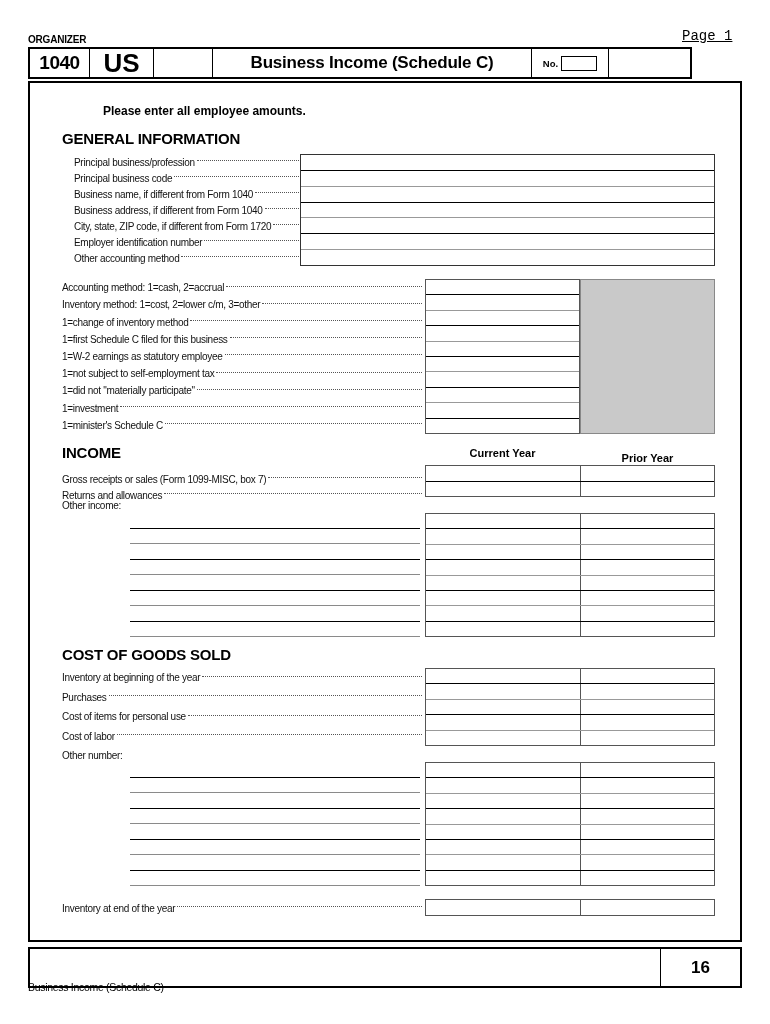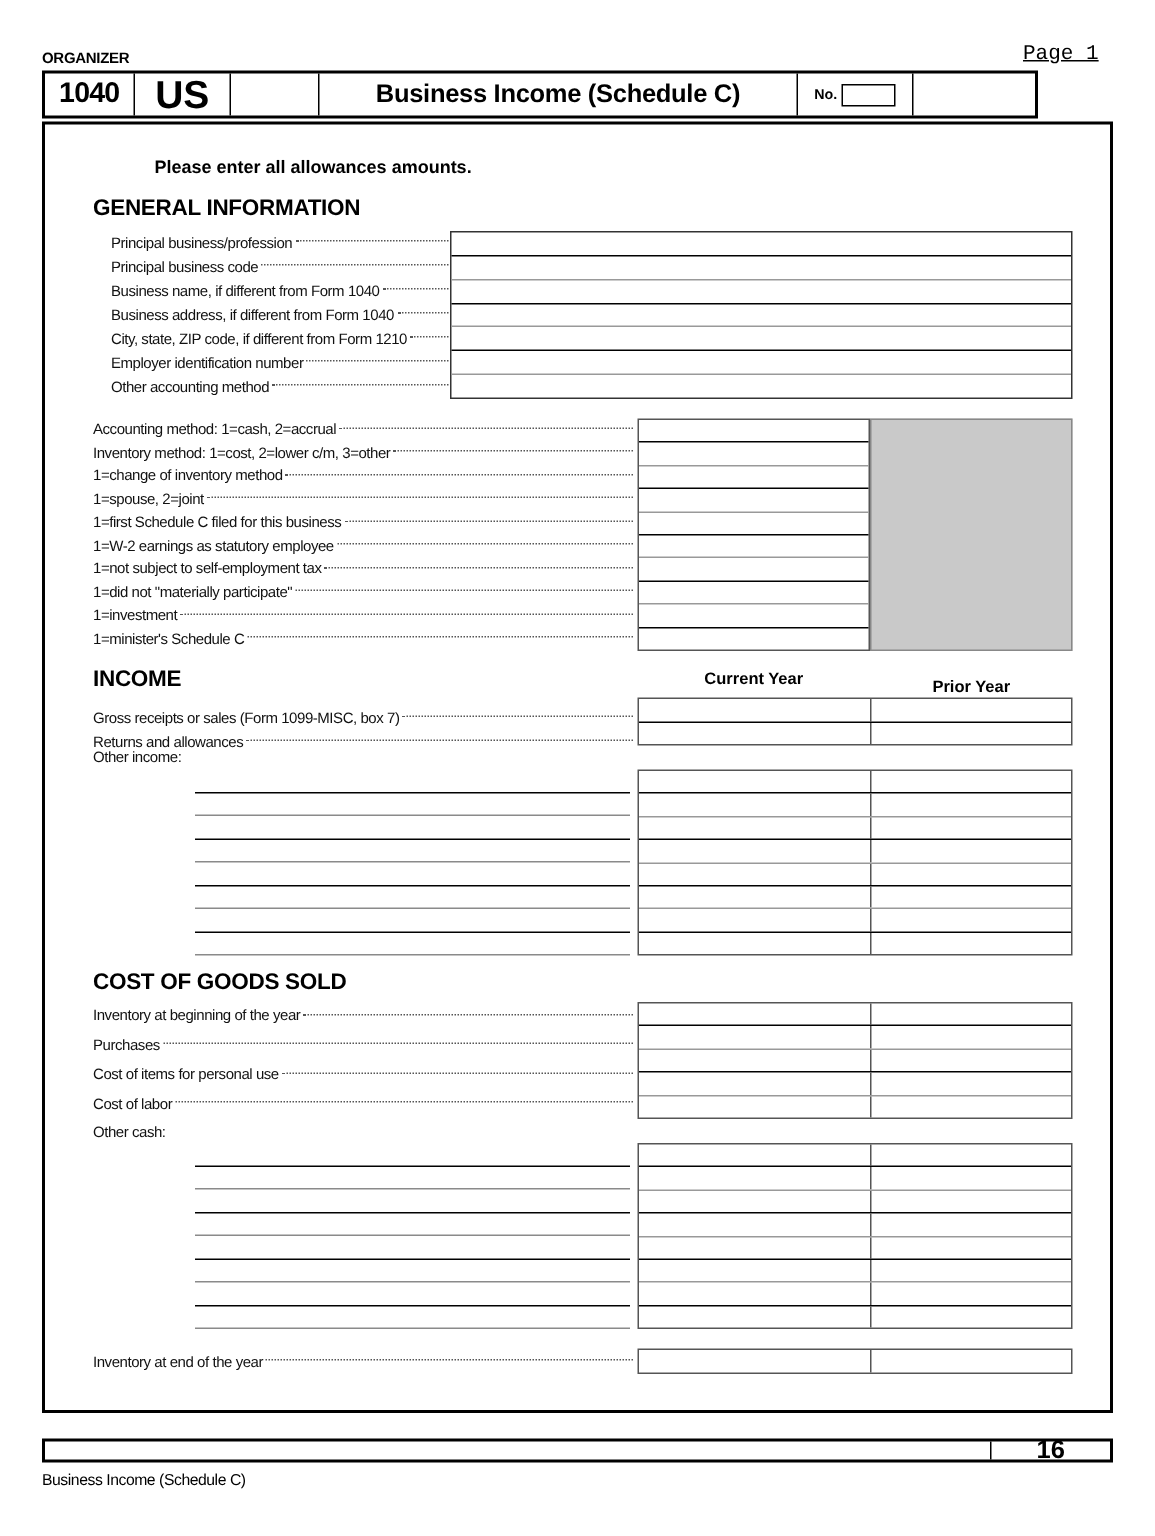--- a/index.html
+++ b/index.html
@@ -49,21 +49,21 @@
   .shade { background:#c9c9c9; border:1px solid #888; }
 
   
   .wlines { display:flex; flex-direction:column; }
   .wline { flex:1; border-bottom:1px solid #000; }
   .wline:nth-child(even) { border-bottom-color:#8a8a8a; }
 
   .colhead { font-size:11px; font-weight:bold; text-align:center; }
 
   
-  .footbar { left:28px; top:947px; width:714px; height:16px; border:2.5px solid #000; background:#fff;margin-top:12px; }
+  .footbar { left:28px; top:947px; width:714px; height:41px; border:2.5px solid #000; background:#fff; }
   .footpage { position:absolute; right:0; top:0; width:80px; height:100%; border-left:1.5px solid #000; display:flex; align-items:center; justify-content:center; font-size:17px; font-weight:bold; }
   .footname { left:28px; top:981px; font-size:10.5px; letter-spacing:-0.3px; }
 </style>
 </head>
 <body>
 
 <div class="page">
 
   <div class="abs organizer">ORGANIZER</div>
   <div class="abs pagelabel">Page 1</div>
@@ -75,21 +75,21 @@
     <div class="hcell htitle">Business Income (Schedule C)</div>
     <div class="hcell hno">
       <span>No.</span>
       <span class="nobox"></span>
     </div>
     <div class="hcell hlast"></div>
   </div>
 
   <div class="abs mainbox"></div>
 
-  <div class="abs instruction">Please enter all allowances amounts.</div>
+  <div class="abs instruction">Please enter all employee amounts.</div>
 
   <div class="abs sect" style="left:62px; top:130px;">GENERAL INFORMATION</div>
 
   <div class="abs lblcol" style="left:74px; top:154px; width:236px; height:112px;">
     <div class="lrow">
         <span class="lbl">Principal business/profession</span>
         <span class="leader"></span>
       </div>
     <div class="lrow">
         <span class="lbl">Principal business code</span>
@@ -97,21 +97,21 @@
       </div>
     <div class="lrow">
         <span class="lbl">Business name, if different from Form 1040</span>
         <span class="leader"></span>
       </div>
     <div class="lrow">
         <span class="lbl">Business address, if different from Form 1040</span>
         <span class="leader"></span>
       </div>
     <div class="lrow">
-        <span class="lbl">City, state, ZIP code, if different from Form 1210</span>
+        <span class="lbl">City, state, ZIP code, if different from Form 1720</span>
         <span class="leader"></span>
       </div>
     <div class="lrow">
         <span class="lbl">Employer identification number</span>
         <span class="leader"></span>
       </div>
     <div class="lrow">
         <span class="lbl">Other accounting method</span>
         <span class="leader"></span>
       </div>
@@ -131,24 +131,20 @@
     <div class="lrow">
         <span class="lbl">Accounting method:  1=cash, 2=accrual</span>
         <span class="leader"></span>
       </div>
     <div class="lrow">
         <span class="lbl">Inventory method:  1=cost, 2=lower c/m, 3=other</span>
         <span class="leader"></span>
       </div>
     <div class="lrow">
         <span class="lbl">1=change of inventory method</span>
-        <span class="leader"></span>
-      </div>
-    <div class="lrow">
-        <span class="lbl">1=spouse, 2=joint</span>
         <span class="leader"></span>
       </div>
     <div class="lrow">
         <span class="lbl">1=first Schedule C filed for this business</span>
         <span class="leader"></span>
       </div>
     <div class="lrow">
         <span class="lbl">1=W-2 earnings as statutory employee</span>
         <span class="leader"></span>
       </div>
@@ -296,21 +292,21 @@
     <div class="vrow">
         <div class="cellL"></div>
         <div class="cellR"></div>
       </div>
     <div class="vrow">
         <div class="cellL"></div>
         <div class="cellR"></div>
       </div>
   </div>
 
-  <div class="abs lbl" style="left:62px; top:750px;">Other cash:</div>
+  <div class="abs lbl" style="left:62px; top:750px;">Other number:</div>
 
   <div class="abs wlines" style="left:130px; top:762px; width:290px; height:124px;">
     <div class="wline"></div>
     <div class="wline"></div>
     <div class="wline"></div>
     <div class="wline"></div>
     <div class="wline"></div>
     <div class="wline"></div>
     <div class="wline"></div>
     <div class="wline"></div>

